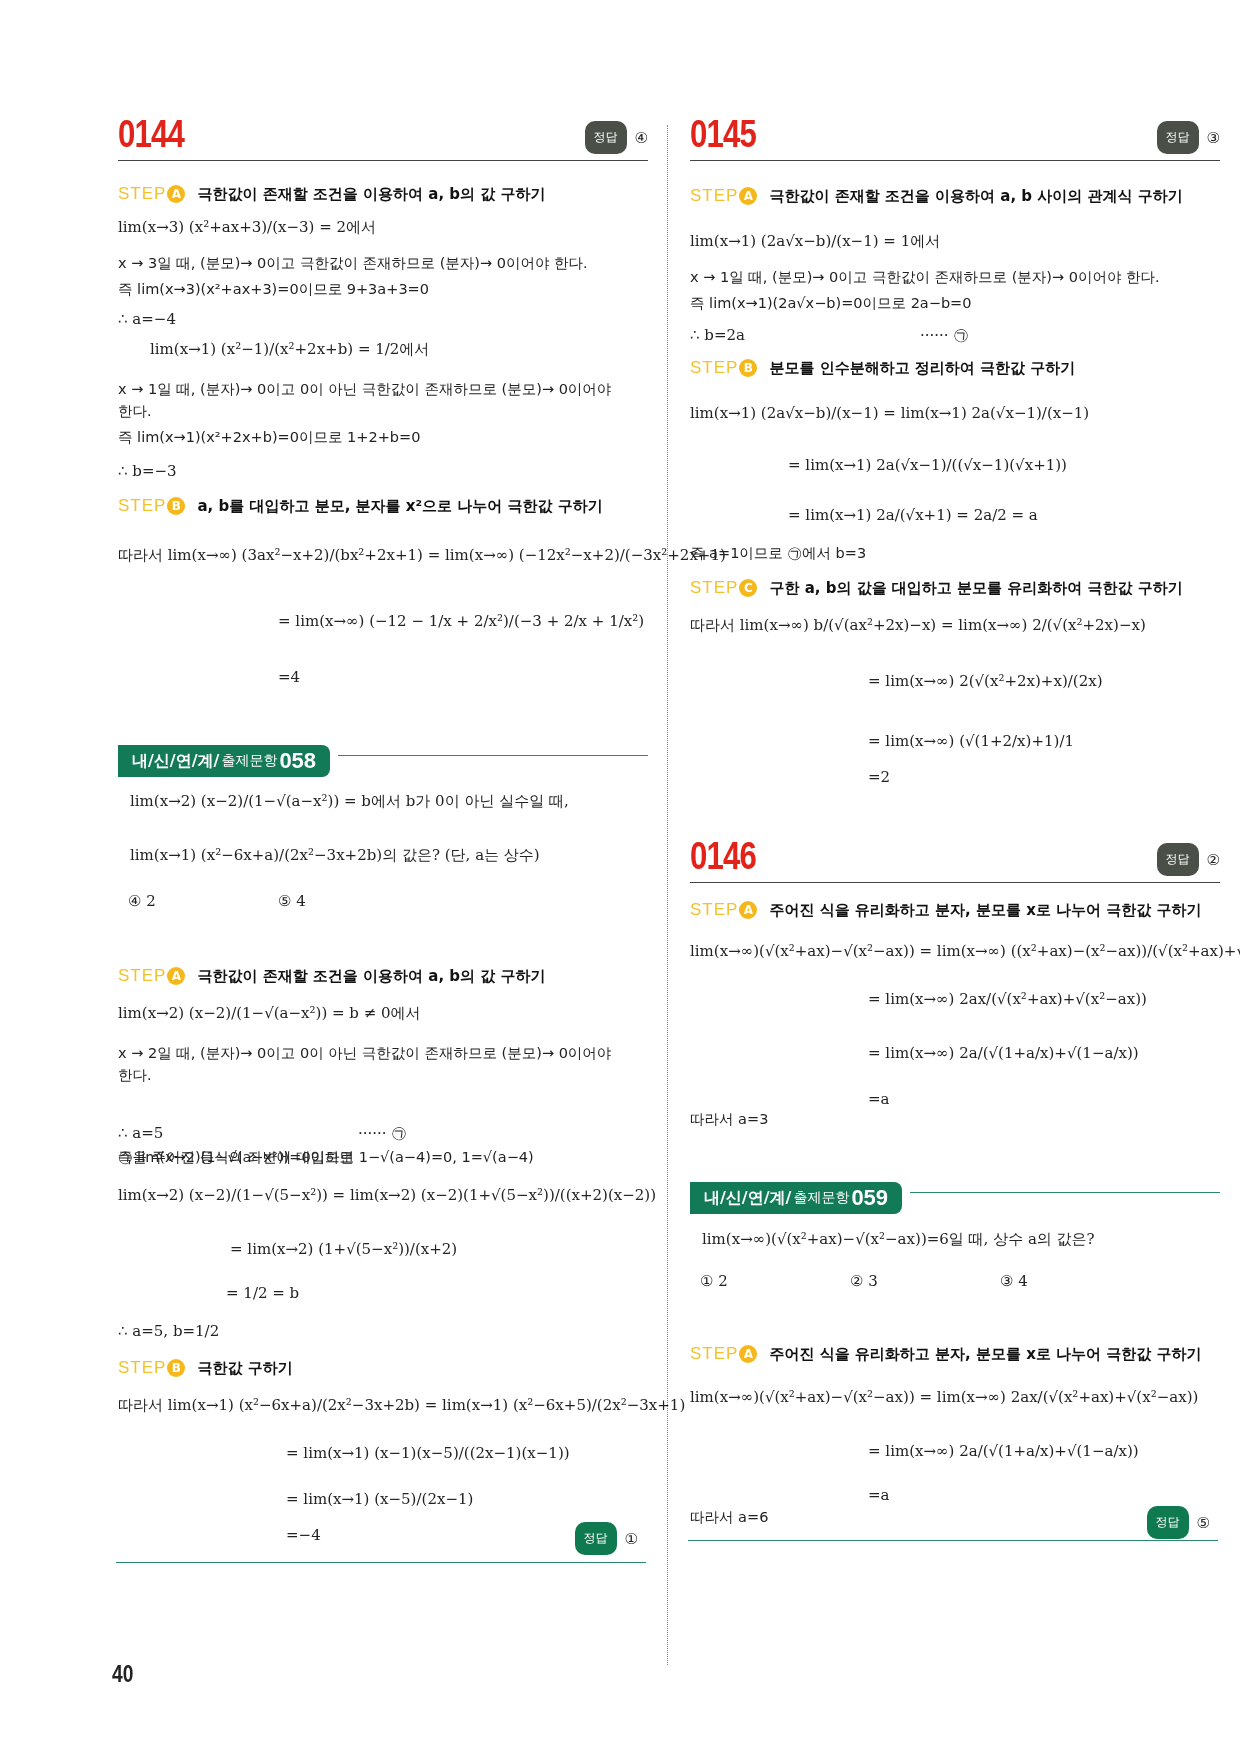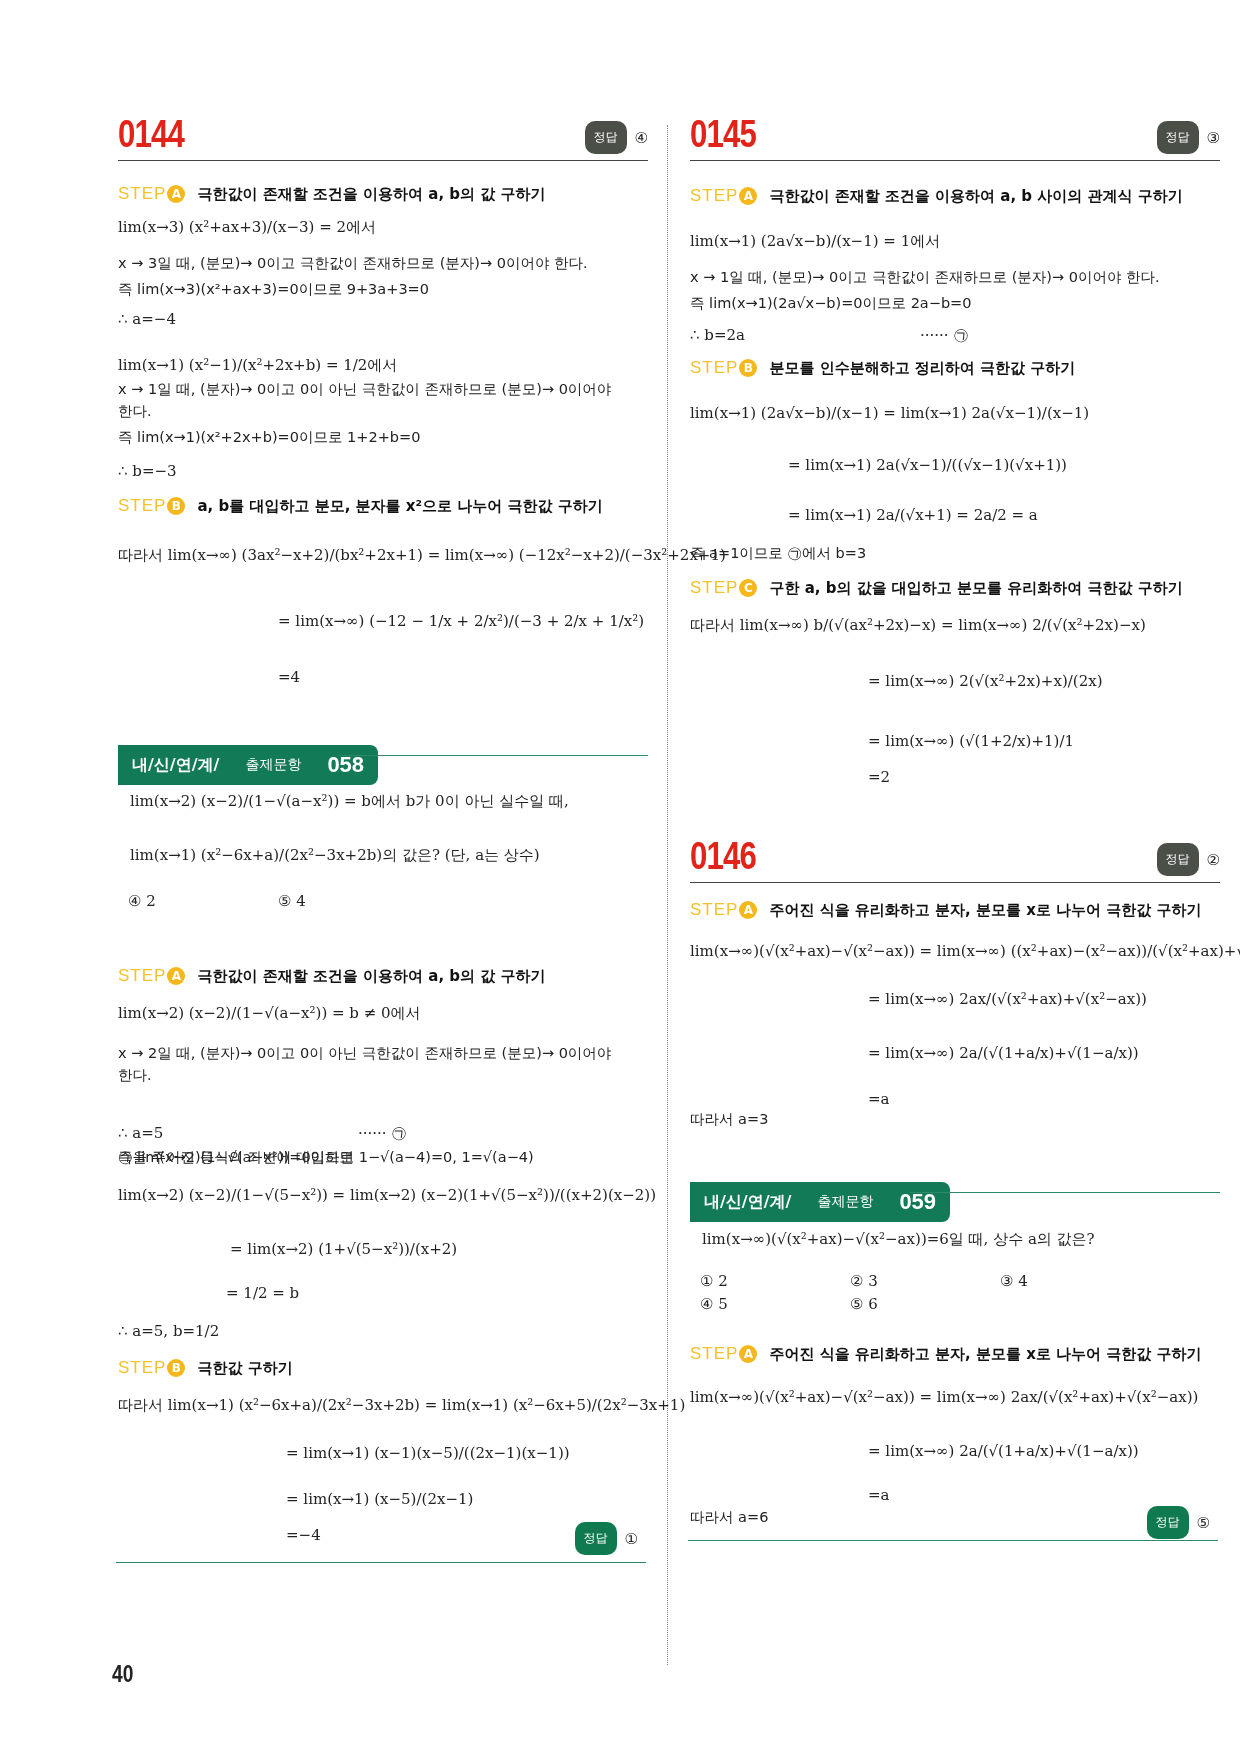--- a/index.html
+++ b/index.html
@@ -14,21 +14,21 @@
   .ans-wrap { position:absolute; right:0; bottom:6px; display:flex; align-items:center; gap:8px; }
   .ans-badge { background:#4a4f48; color:#fff; font-size:12px; border-radius:10px; padding:8px 9px; }
   .ans-badge.green { background:#0f7a4f; }
   .ans-val { font-size:15px; color:#222; }
   .step { position:absolute; left:0; display:flex; align-items:center; font-size:15px; font-weight:bold; color:#111; white-space:nowrap; }
   .step-tag { font-family:"Liberation Sans", sans-serif; color:#f2c22e; font-weight:normal; font-size:17px; letter-spacing:1px; }
   .step-circle { display:inline-block; width:18px; height:18px; border-radius:50%; background:#f5b81c; color:#fff; font-size:12px; text-align:center; line-height:18px; margin-left:1px; margin-right:12px; font-weight:bold; }
   .line { position:absolute; left:0; font-size:15px; white-space:nowrap; color:#222; font-family:"DejaVu Serif", serif; }
   .line.kr { font-family:"DejaVu Sans", sans-serif; font-size:14.5px; }
   .banner { position:absolute; left:0; width:100%; height:34px; }
-  .banner-box { position:absolute; left:0; top:0; height:40px; background:#127a57; color:#fff; border-radius:0 8px 8px 0; padding:0 14px; display:flex; align-items:center; gap:26px; font-weight:bold; font-size:16px; }
+  .banner-box { position:absolute; left:0; top:0; height:32px; background:#127a57; color:#fff; border-radius:0 8px 8px 0; padding:0 14px; display:flex; align-items:center; gap:2px; font-weight:bold; font-size:16px; }
   .banner-box .small { font-weight:normal; font-size:14px; }
   .banner-box .code { font-size:22px; font-family:"Liberation Sans", sans-serif; }
   .banner-line { position:absolute; left:220px; right:0; top:10px; border-top:1.5px solid #2a8a6a; }
   .choices { position:absolute; left:10px; width:480px; font-family:"DejaVu Serif", serif; font-size:15px; }
   .choice-row { display:flex; height:23px; }
   .choice { width:150px; }
   .bottom-rule { position:absolute; left:-2px; width:100%; border-top:1.5px solid #2a8a6a; }
   .page-num { position:absolute; left:112px; top:1660px; font-family:"Liberation Sans", sans-serif; font-size:24px; font-weight:bold; color:#222; transform:scaleX(0.8); transform-origin:left; }
 </style>
 </head>
@@ -49,21 +49,21 @@
   <div class="step" style="top:184px;">
     <span class="step-tag">STEP</span>
       <span class="step-circle">A</span>
     <span>극한값이 존재할 조건을 이용하여 a, b의 값 구하기</span>
   </div>
 
   <div class="line" style="top:218px;text-align:right;">lim(x→3) (x²+ax+3)/(x−3) = 2에서</div>
   <div class="line kr" style="top:254px;">x → 3일 때, (분모)→ 0이고 극한값이 존재하므로 (분자)→ 0이어야 한다.</div>
   <div class="line kr" style="top:280px;">즉 lim(x→3)(x²+ax+3)=0이므로 9+3a+3=0</div>
   <div class="line" style="top:310px;">∴ a=−4</div>
-  <div class="line" style="top:356px;">lim(x→1) (x²−1)/(x²+2x+b) = 1/2에서</div>
+  <div class="line" style="top:340px;margin-left:32px;">lim(x→1) (x²−1)/(x²+2x+b) = 1/2에서</div>
   <div class="line kr" style="top:380px;">x → 1일 때, (분자)→ 0이고 0이 아닌 극한값이 존재하므로 (분모)→ 0이어야</div>
   <div class="line kr" style="top:402px;">한다.</div>
   <div class="line kr" style="top:428px;">즉 lim(x→1)(x²+2x+b)=0이므로 1+2+b=0</div>
   <div class="line" style="top:462px;">∴ b=−3</div>
 
   <div class="step" style="top:496px;">
     <span class="step-tag">STEP</span>
       <span class="step-circle">B</span>
     <span>a, b를 대입하고 분모, 분자를 x²으로 나누어 극한값 구하기</span>
   </div>
@@ -190,24 +190,20 @@
     </div>
     <div class="banner-line"></div>
   </div>
   <div class="line" style="top:1230px; left:12px;">lim(x→∞)(√(x²+ax)−√(x²−ax))=6일 때, 상수 a의 값은?</div>
   <div class="choices" style="top:1272px;">
     <div class="choice-row">
       <span class="choice">① 2</span>
       <span class="choice">② 3</span>
       <span class="choice">③ 4</span>
     </div>
-    <div class="choice-row">
-      <span class="choice">④ 5</span>
-      <span class="choice">⑤ 6</span>
-    </div>
   </div>
 
   <div class="step" style="top:1344px;">
     <span class="step-tag">STEP</span>
       <span class="step-circle">A</span>
     <span>주어진 식을 유리화하고 분자, 분모를 x로 나누어 극한값 구하기</span>
   </div>
   <div class="line" style="top:1388px;">lim(x→∞)(√(x²+ax)−√(x²−ax)) = lim(x→∞) 2ax/(√(x²+ax)+√(x²−ax))</div>
   <div class="line" style="top:1442px; left:178px;">= lim(x→∞) 2a/(√(1+a/x)+√(1−a/x))</div>
   <div class="line" style="top:1486px; left:178px;">=a</div>

